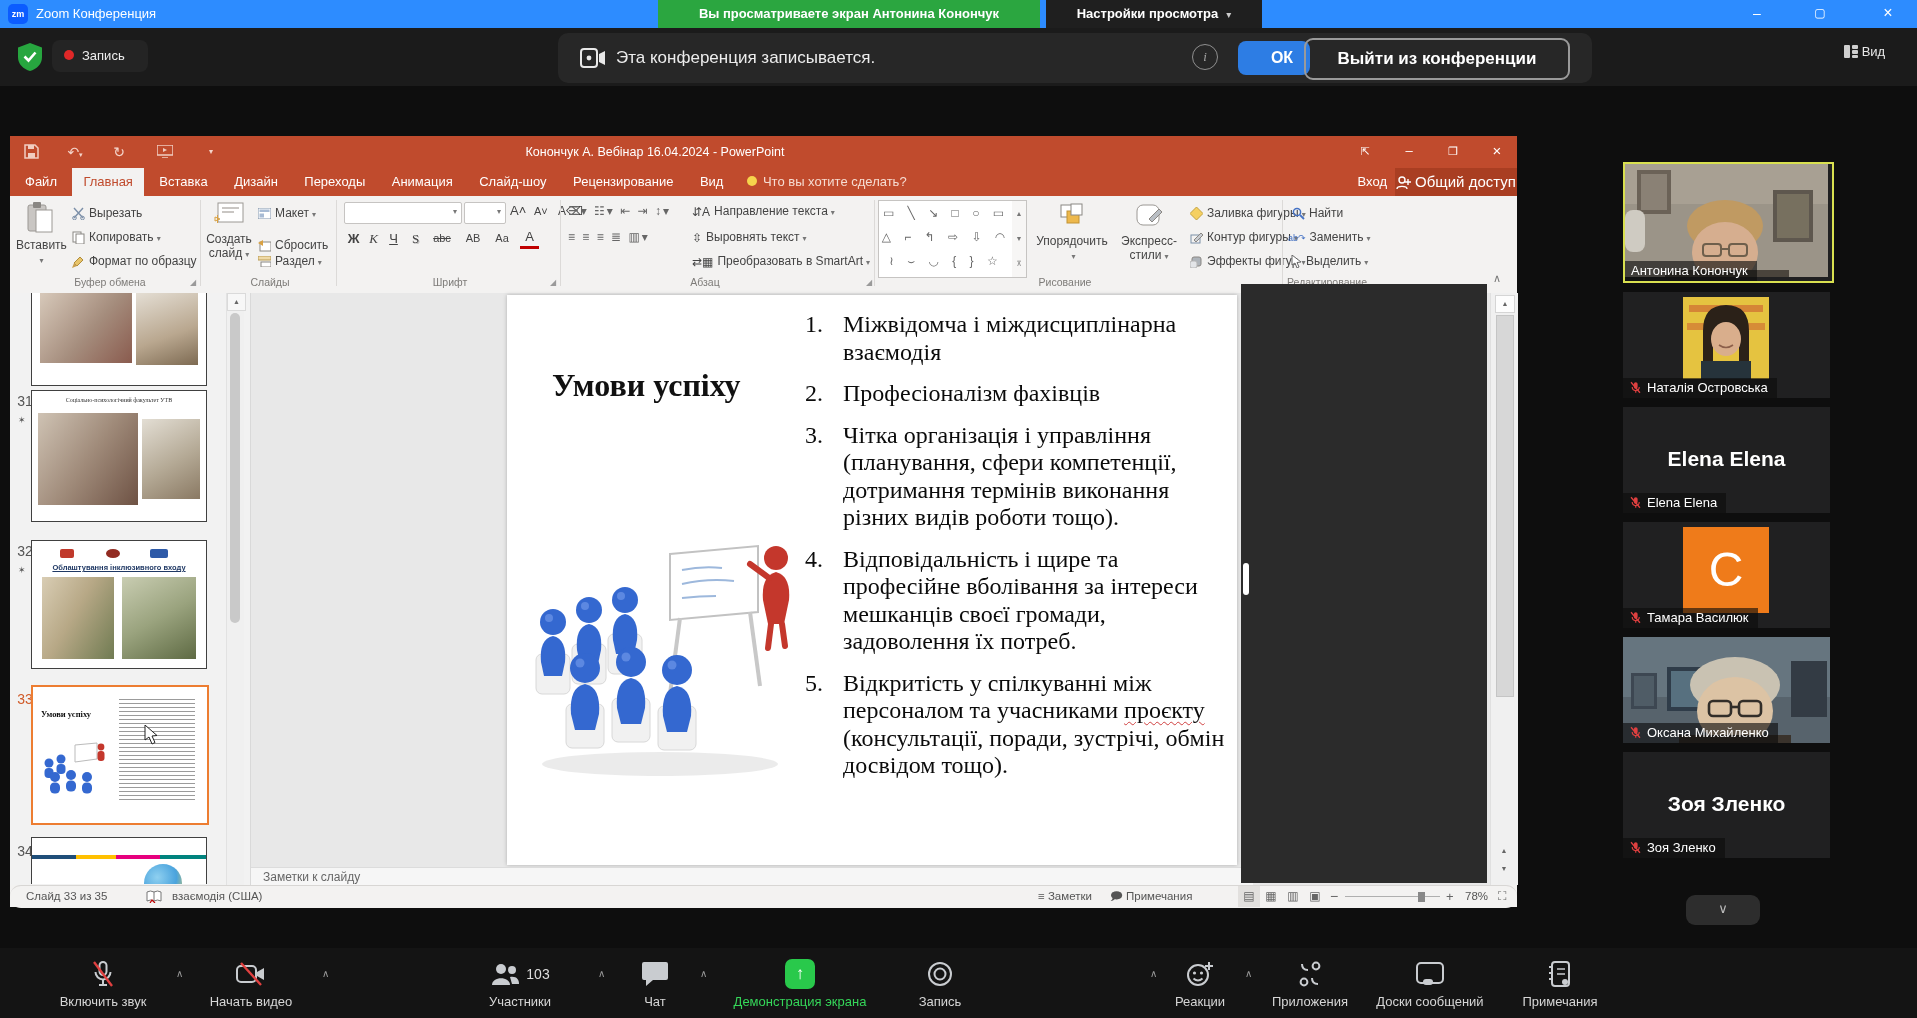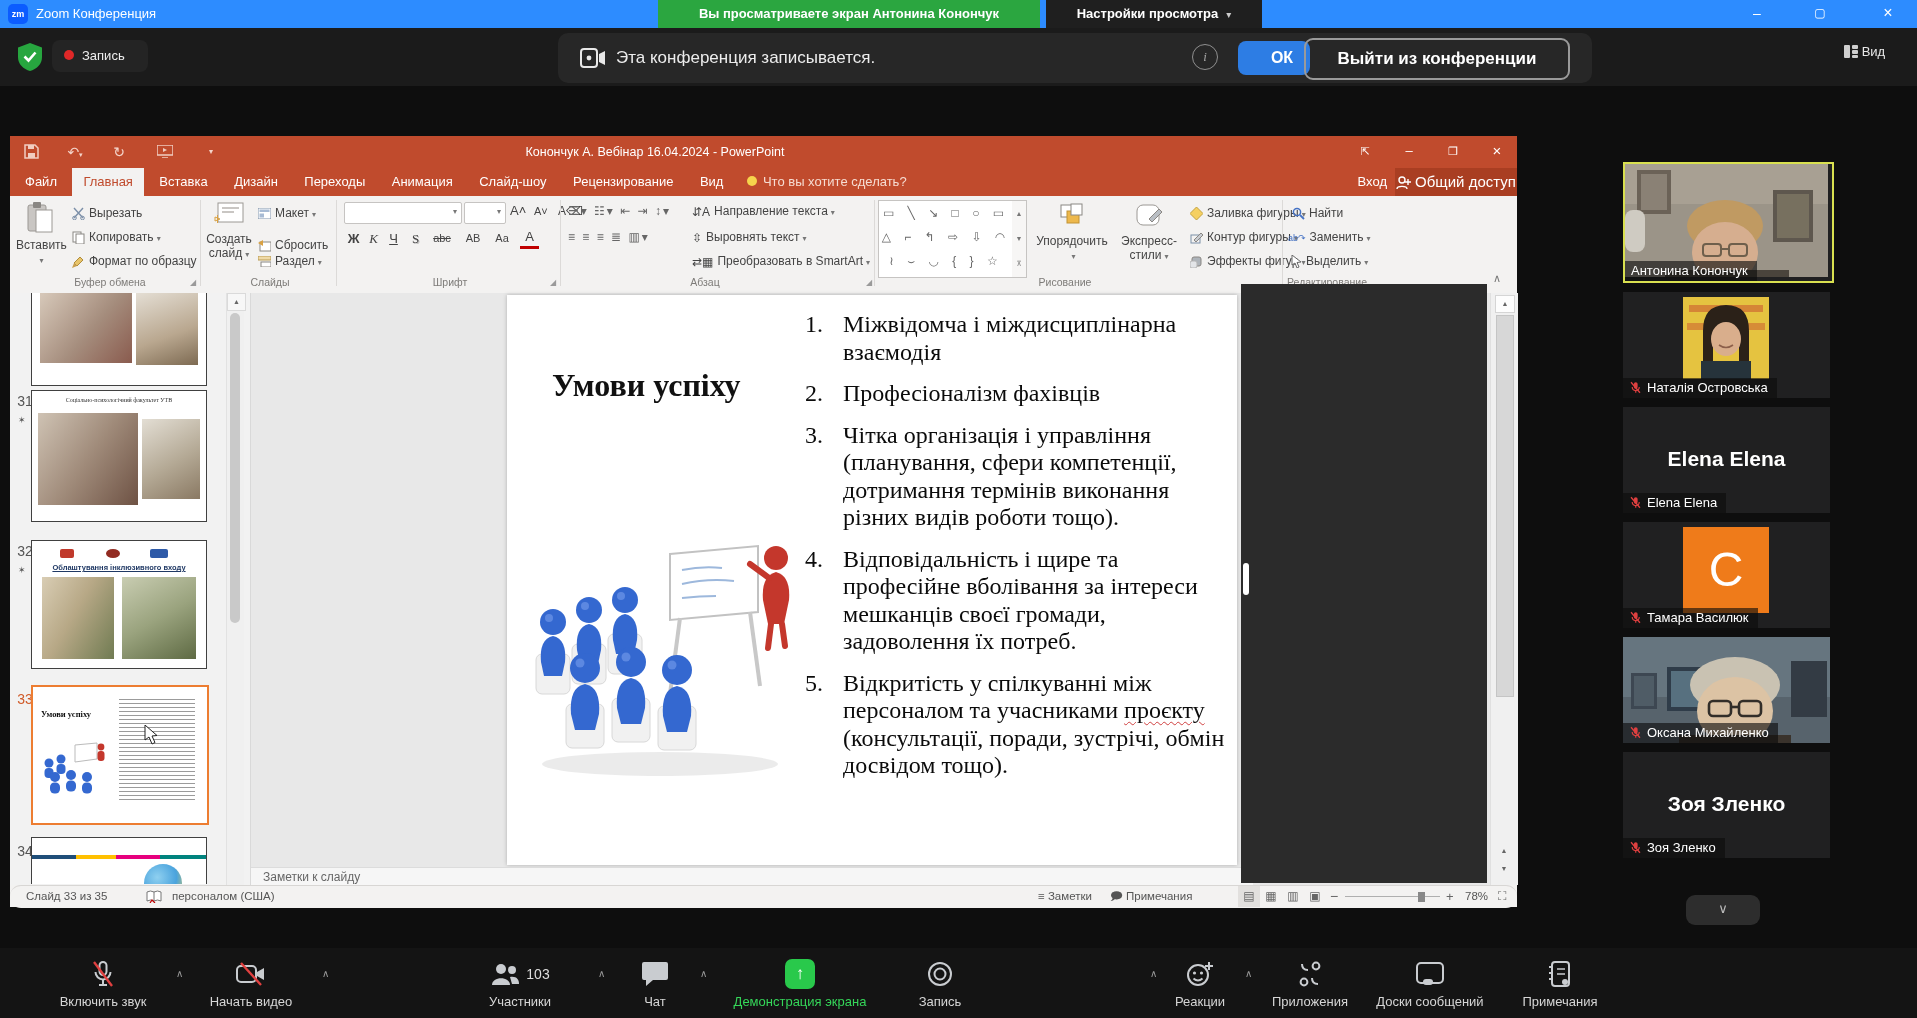--- a/index.html
+++ b/index.html
@@ -482,21 +482,21 @@
       <div class="artifact-bar"></div>
     </div>
 
     <div class="ppt-status">
       <span class="st" style="left:16px;">Слайд 33 из 35</span>
       <svg class="abs" style="left:136px;top:4px;" width="16" height="13" viewBox="0 0 16 13">
         <path d="M1 2 Q4.5 0 8 2 Q11.5 0 15 2 V11 Q11.5 9 8 11 Q4.5 9 1 11 Z" fill="#fff" stroke="#777"></path>
           <path d="M8 2 V11" stroke="#777"></path>
         <path d="M4 13 L6 10 L9 13" stroke="#C00000" stroke-width="1.2" fill="none"></path>
       </svg>
-      <span class="st" style="left:162px;">персоналом (США)</span>
+      <span class="st" style="left:162px;">взаємодія (США)</span>
       <span class="st" style="left:1028px;">≡ <span>Заметки</span></span>
       <span class="st" style="left:1100px;">🗩 <span>Примечания</span></span>
       <span class="st" style="left:1228px;">
         <span class="viewic on">▤</span><span class="viewic">▦</span><span class="viewic">▥</span><span class="viewic">▣</span>
       </span>
       <span class="st" style="left:1320px;font-size:14px;color:#666;">−</span>
       <div class="zoomline"></div>
       <div class="zoomknob"></div>
       <span class="st" style="left:1436px;font-size:13px;color:#666;">+</span>
       <span class="st" style="left:1455px;">78%</span>

